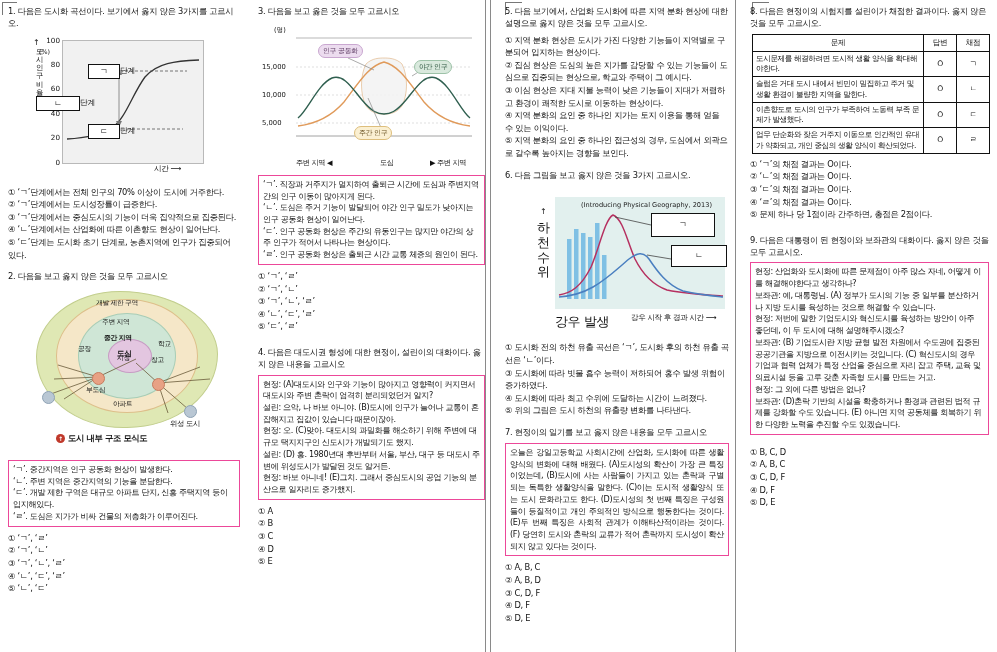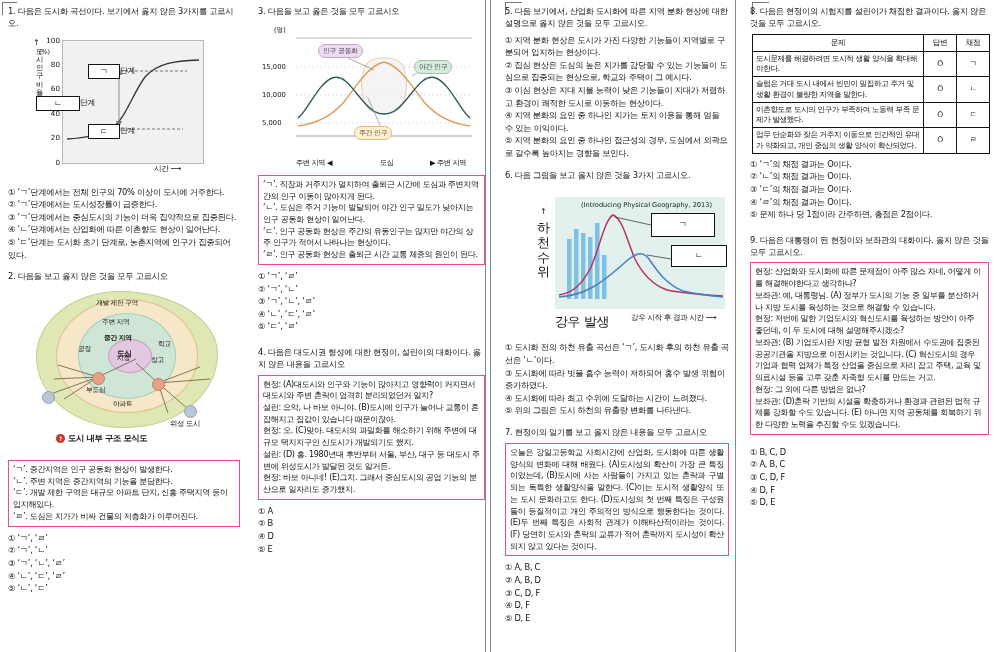--- a/index.html
+++ b/index.html
@@ -288,20 +288,21 @@
     <div class="box">
       <div>현정: (A)대도시와 인구와 기능이 많아지고 영향력이 커지면서 대도시와 주변 촌락이 엄격히 분리되었던거 알지?</div>
       <div>설린: 으악, 나 바보 아니야. (B)도시에 인구가 늘어나 교통이 혼잡해지고 집값이 있습니다 때문이잖아.</div>
       <div>현정: 오. (C)맞아. 대도시의 과밀화를 해소하기 위해 주변에 대규모 택지지구인 신도시가 개발되기도 했지.</div>
       <div>설린: (D) 흥. 1980년대 후반부터 서울, 부산, 대구 등 대도시 주변에 위성도시가 발달된 것도 알거든.</div>
       <div>현정: 바보 아니네! (E)그치. 그래서 중심도시의 공업 기능의 분산으로 일자리도 증가했지.</div>
     </div>
 
     <p class="opt">① A</p>
     <p class="opt">② B</p>
+    <p class="opt">③ C</p>
     <p class="opt">④ D</p>
     <p class="opt">⑤ E</p>
   </div>
 
   <div class="col c3">
 
     <div class="q qhead">
       <span>5.</span>
       <span>다음 보기에서, 산업화 도시화에 따른 지역 분화 현상에 대한 설명으로 옳지 않은 것을 모두 고르시오.</span>
     </div>

